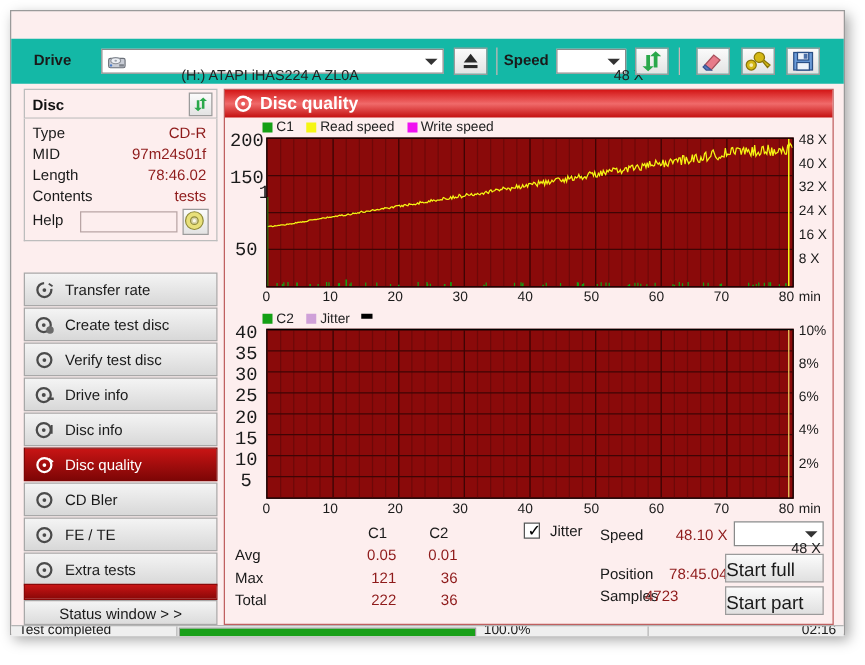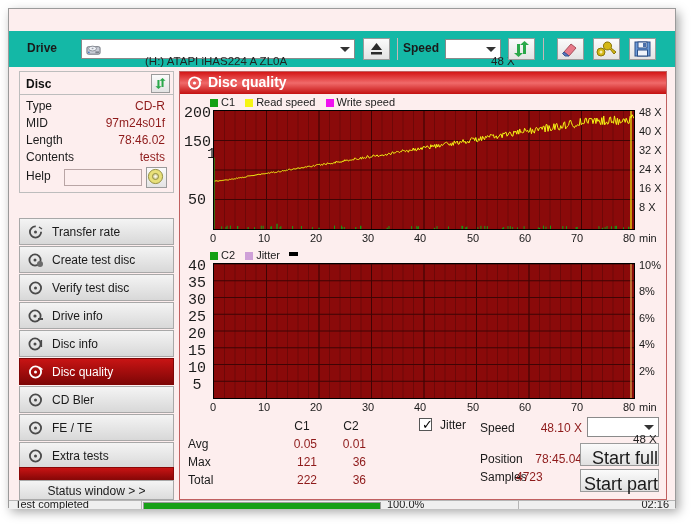--- a/index.html
+++ b/index.html
@@ -67,21 +67,21 @@
   .axlbl{position:absolute;font-size:15px;color:#1a1a1a;text-align:center;font-family:Liberation Mono, monospace;}
   .axlbl-l{position:absolute;font-size:11px;color:#1a1a1a;}
 
   
   .st{position:absolute;font-size:12px;color:#1a1a1a;}
   .stv{position:absolute;font-size:12px;color:#8e1a1a;text-align:right;}
   #jitter-box{position:absolute;width:13px;height:13px;border:1px solid #555;background:#fff;box-sizing:border-box;}
   #jitter-box .chk{position:absolute;left:2px;top:-2px;font-size:13px;color:#000;}
   .actbtn{position:absolute;width:79px;height:23px;box-sizing:border-box;
           border:1px solid #9b9b9b;background:linear-gradient(#fbfbfb,#e0e0e0);}
-  .actbtn .lab{position:absolute;width:100%;text-align:right;top:4px;font-size:18px;color:#1a1a1a;}
+  .actbtn .lab{position:absolute;width:100%;text-align:left;top:4px;font-size:15px;color:#1a1a1a;}
 
   
   #statusbar{position:absolute;left:0;top:491px;width:100%;height:9px;background:#efefef;
              border-top:1px solid #b5b5b5;box-sizing:border-box;overflow:hidden;}
   .sb-cell{position:absolute;top:0;height:100%;box-sizing:border-box;border-right:1px solid #b5b5b5;}
   .sb-txt{position:absolute;font-size:11px;color:#1a1a1a;white-space:nowrap;top:-3px;}
   #progress-outer{position:absolute;left:134px;top:1px;width:238px;height:8px;
                   background:#fff;border:1px solid #9d9d9d;box-sizing:border-box;}
   #progress-fill{position:absolute;left:0;top:0;height:100%;background:#18a018;}
 </style>

